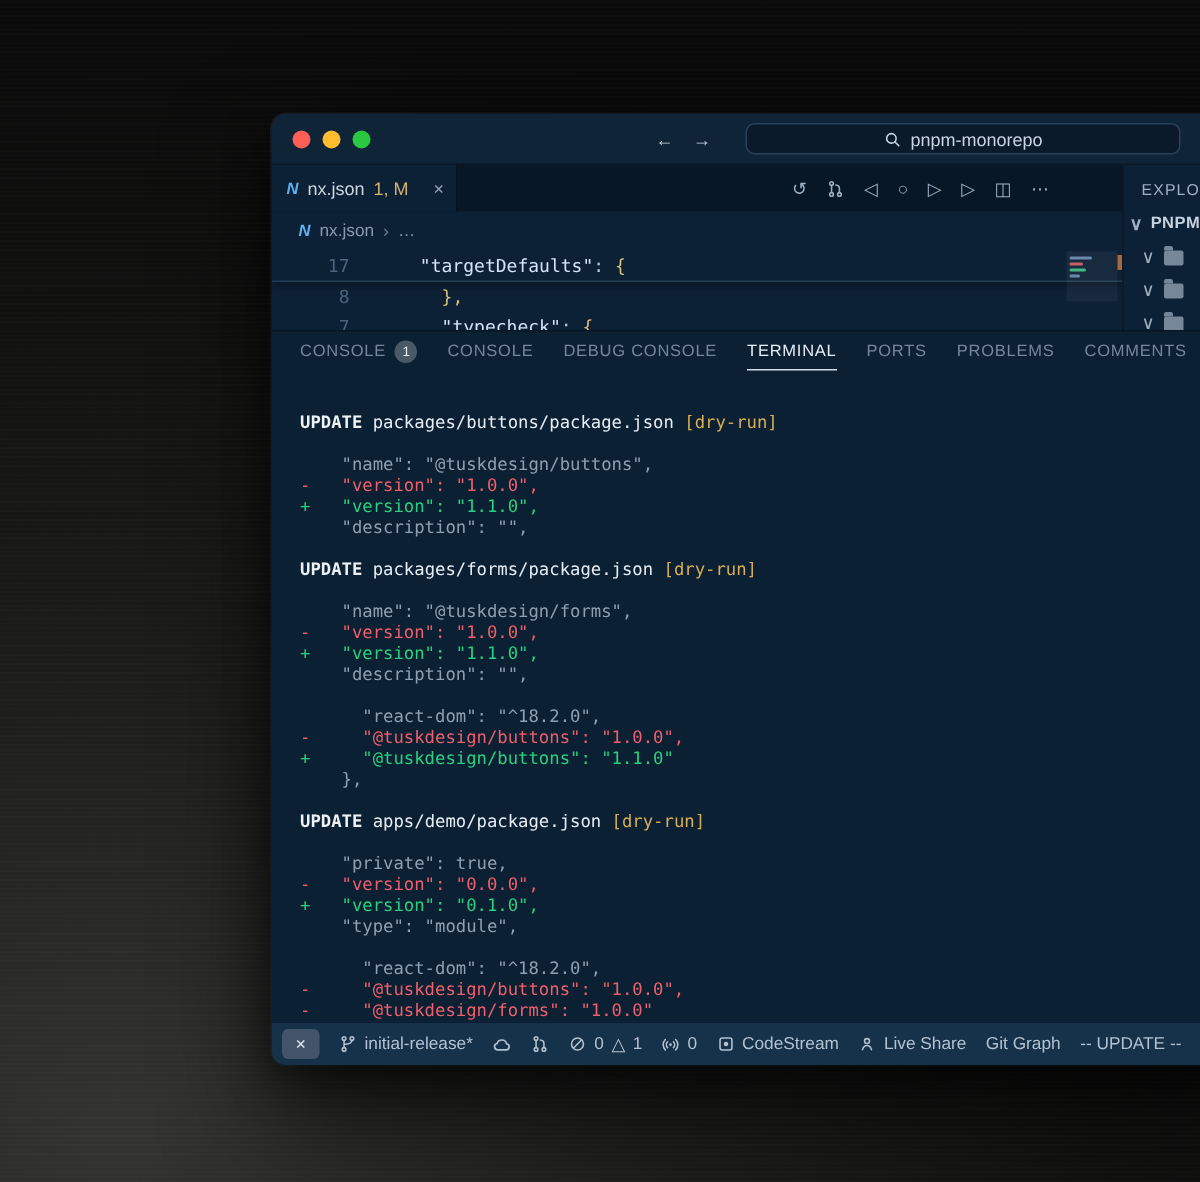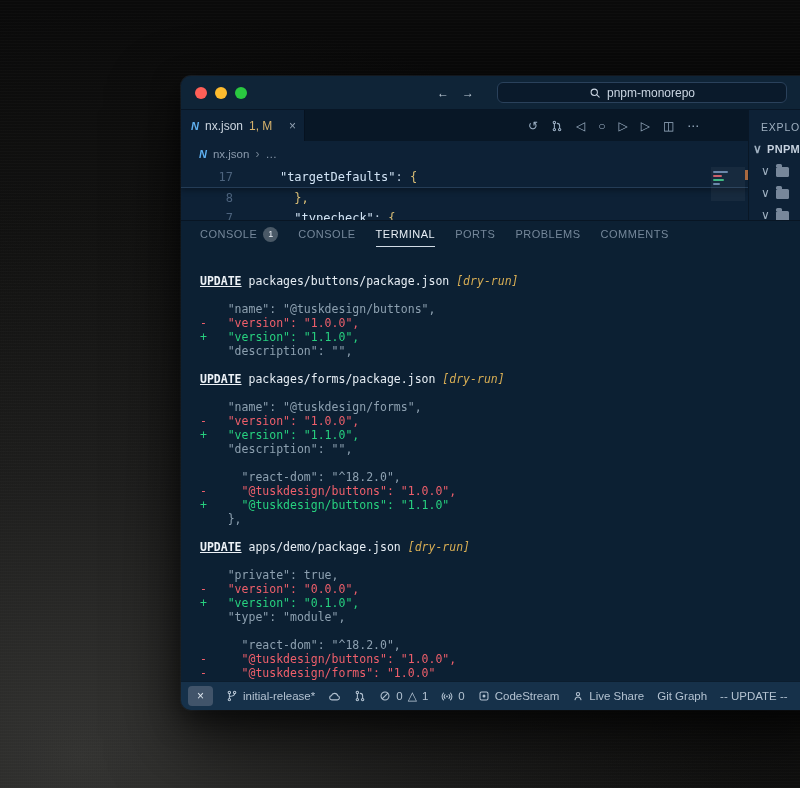--- a/index.html
+++ b/index.html
@@ -60,23 +60,23 @@
   .panel{height:460px;flex:0 0 auto;background:#0c2033;border-top:1px solid #081523;display:flex;flex-direction:column;}
   .panel-tabs{height:26px;flex:0 0 auto;display:flex;align-items:stretch;gap:20px;padding-left:19px;font-size:11px;letter-spacing:.5px;color:#75879a;}
   .panel-tab{display:flex;align-items:center;gap:6px;white-space:nowrap;box-sizing:border-box;}
   .panel-tab.active{color:#e8eef5;border-bottom:1px solid #d2dce6;}
   .badge{width:15px;height:15px;border-radius:50%;background:#4a5967;color:#e8edf3;font-size:9px;display:flex;align-items:center;justify-content:center;letter-spacing:0;}
   .terminal{flex:1;min-height:0;padding:27px 0 0 19px;font-family:"DejaVu Sans Mono",monospace;font-size:11.5px;line-height:14px;white-space:pre;overflow:hidden;}
   .t-line{height:14px;}
   .t-c{color:#8da0b0;}
   .t-del{color:var(--diff-removed,#ef5f6b);}
   .t-add{color:var(--diff-added,#27d17f);}
-  .t-cmd{color:#edf2f7;font-weight:bold;text-decoration:underline;}
+  .t-cmd{color:#edf2f7;font-weight:bold;}
   .t-path{color:#e6edf4;}
-  .t-tag{color:var(--dry-run,#d9ae54);font-style:italic;}
+  .t-tag{color:var(--dry-run,#d9ae54);}
   
   .statusbar{height:28px;flex:0 0 auto;background:#16314a;border-top:1px solid #0b1d2e;display:flex;align-items:center;gap:13px;
     padding-left:7px;font-size:11.5px;color:#b3c2d1;white-space:nowrap;overflow:hidden;}
   .status-item{display:flex;align-items:center;gap:5px;flex:0 0 auto;}
   .status-item.boxed{background:#41546a;border-radius:4px;width:25px;height:20px;justify-content:center;color:#dde6ee;font-size:12px;}
   .ic{display:inline-flex;align-items:center;}
   .ic svg{display:block;}
   .txt-ic{font-size:12px;line-height:1;}
 </style>
 </head>
@@ -210,20 +210,23 @@
 
     <div class="panel">
       <div class="panel-tabs" id="panel-tabs">
           <div class="panel-tab">
             <span>CONSOLE</span>
             <span class="badge">1</span>
           </div>
           <div class="panel-tab">
             <span>CONSOLE</span>
           </div>
+          <div class="panel-tab">
+            <span>DEBUG CONSOLE</span>
+          </div>
           <div class="panel-tab active">
             <span>TERMINAL</span>
           </div>
           <div class="panel-tab">
             <span>PORTS</span>
           </div>
           <div class="panel-tab">
             <span>PROBLEMS</span>
           </div>
           <div class="panel-tab">

